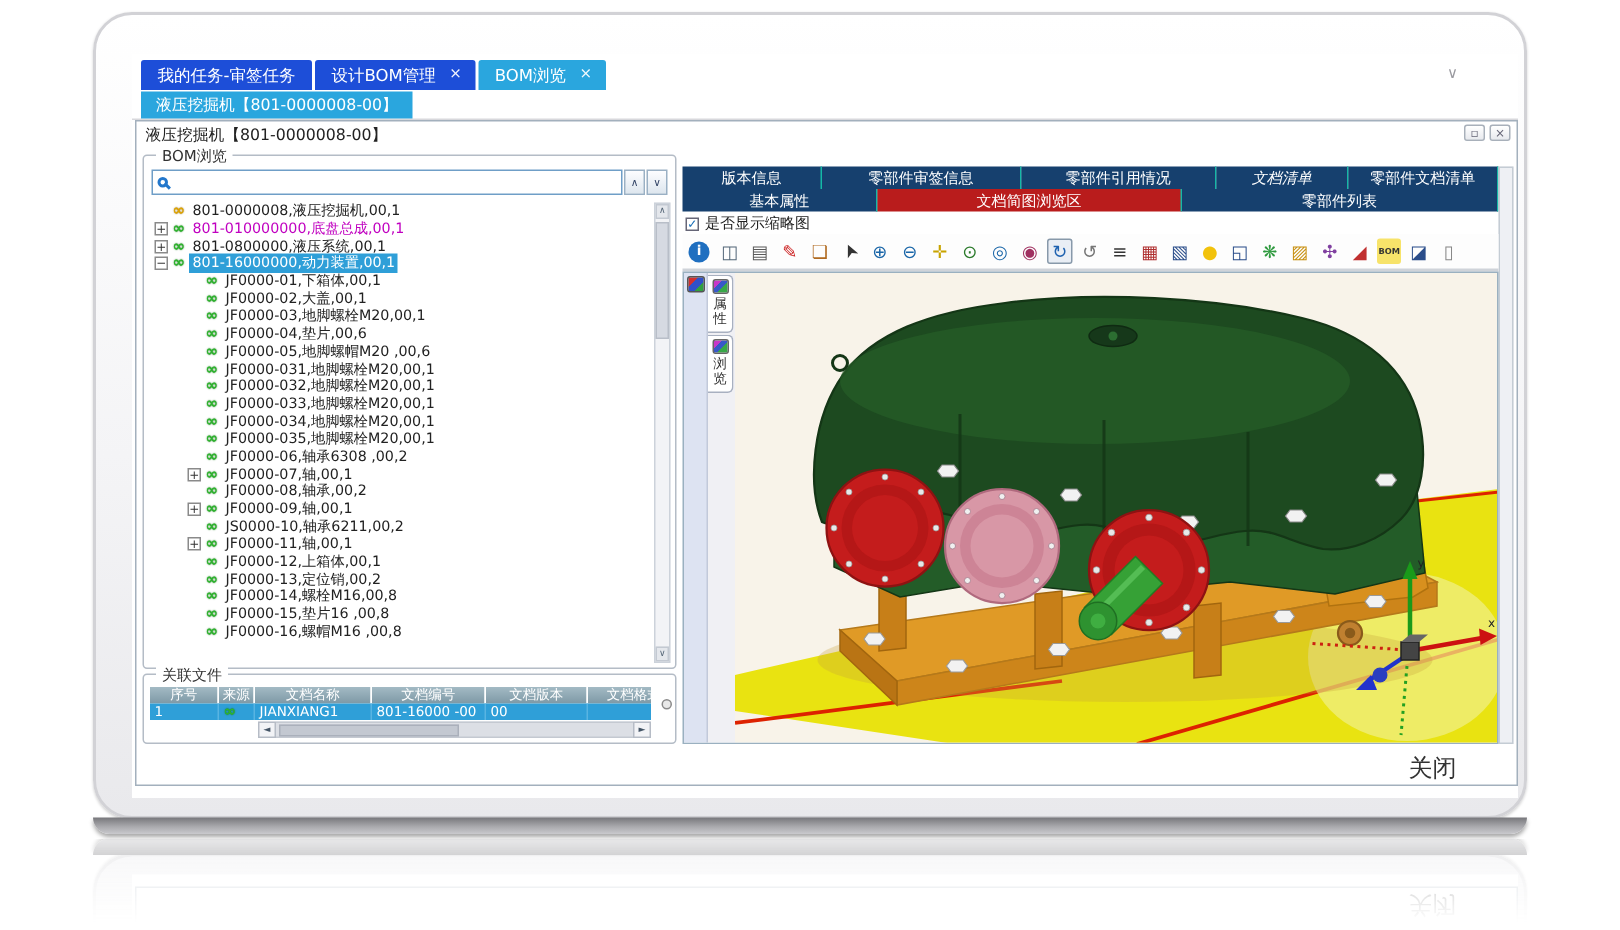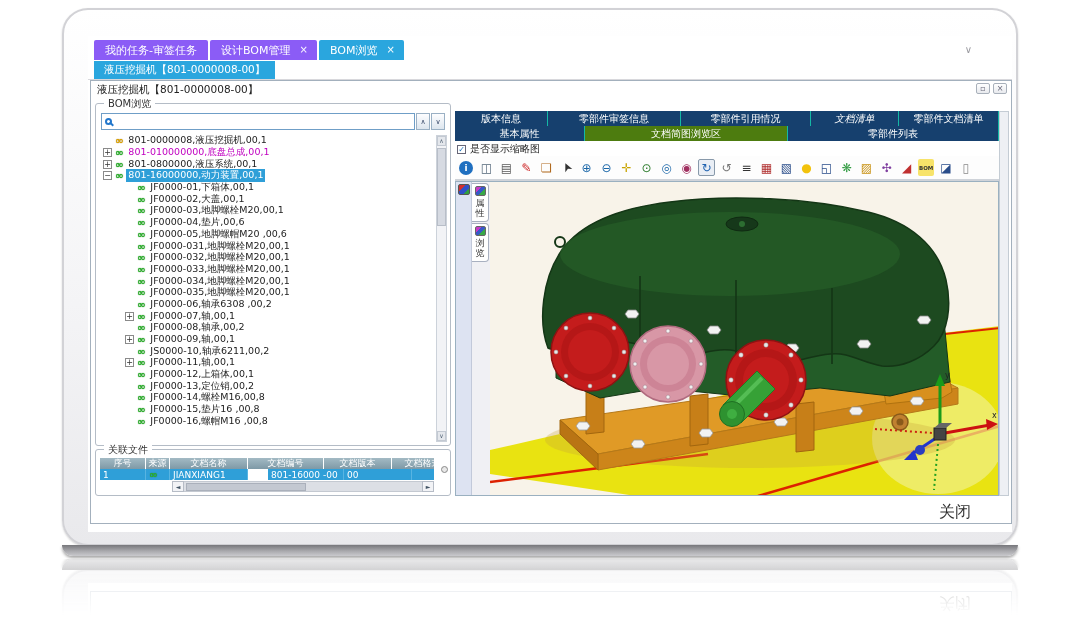--- a/index.html
+++ b/index.html
@@ -18,21 +18,21 @@
     opacity:.42;pointer-events:none;
     -webkit-mask-image:linear-gradient(to bottom,rgba(0,0,0,.95),rgba(0,0,0,0) 92%);
     mask-image:linear-gradient(to bottom,rgba(0,0,0,.95),rgba(0,0,0,0) 92%);}
   #reflection .refl-inner{position:absolute;left:0;top:0;width:1080px;height:556px;transform:scaleY(-1);}
 
   .screen{position:absolute;left:24px;top:26px;width:924px;height:496px;background:#ffffff;}
 
   
   .tabbar{position:absolute;left:6px;top:4px;height:20px;display:flex;align-items:flex-end;}
   .ttab{display:inline-flex;align-items:center;height:20px;padding:0 9px;margin-right:2px;
-    background:#8b5cf6;color:#fff;font-size:11px;white-space:nowrap;border-radius:2px 2px 0 0;}
+    background:#1d4ed8;color:#fff;font-size:11px;white-space:nowrap;border-radius:2px 2px 0 0;}
   .ttab.active{background:#2aa6de;}
   .tclose{margin-left:7px;font-size:10px;line-height:10px;opacity:.95;}
   .chevron{position:absolute;right:40px;top:8px;font-size:10px;color:#9a9aa0;}
   .subtabbar{position:absolute;left:0;top:24px;width:100%;height:20px;border-bottom:1px solid #d8d8dc;}
   .subtab{position:absolute;left:6px;top:1px;height:18px;display:inline-flex;align-items:center;
     padding:0 10px;background:#2aa6de;color:#fff;font-size:10.5px;white-space:nowrap;}
 
   
   .panel{position:absolute;left:2px;top:44px;width:922px;height:444px;border:1px solid #a3b0bd;background:#fff;}
   .panel-title{position:absolute;left:6px;top:2px;font-size:10.5px;color:#222;}
@@ -86,21 +86,21 @@
   .dot-handle{position:absolute;right:2px;top:16px;width:7px;height:7px;border-radius:50%;
     border:1px solid #8a8a8a;background:#e8e8e8;}
 
   
   .right-col{position:absolute;left:364px;top:30px;width:554px;height:385px;}
   .vstrip{position:absolute;right:0;top:0;width:10px;height:385px;background:#eef0f4;border:1px solid #c4ccd4;}
   .rtabs{position:absolute;left:0;top:0;height:15px;display:flex;width:544px;}
   .rtabs.r2{top:15px;}
   .rtab{background:#16406e;color:#fff;font-size:10px;display:flex;align-items:center;justify-content:center;
     border-right:1px solid #14b8a6;white-space:nowrap;overflow:hidden;flex:0 0 auto;}
-  .rtab.active{background:#4d7c0f;}
+  .rtab.active{background:#b91c1c;}
   .checkrow{position:absolute;left:2px;top:32px;height:12px;display:flex;align-items:center;gap:4px;}
   .cbox{width:9px;height:9px;border:1px solid #667;background:#fff;font-size:8px;line-height:8px;
     text-align:center;color:#1b6fb8;font-weight:bold;}
   .clabel{font-size:10px;color:#222;}
   .toolbar{position:absolute;left:0;top:45px;width:544px;height:25px;border-bottom:2px solid #cfd3d9;
     display:flex;align-items:center;gap:3px;padding:0 2px;overflow:hidden;background:#fdfdfd;}
   .ti{width:17px;height:17px;display:flex;align-items:center;justify-content:center;font-size:12px;flex:0 0 auto;}
   .ti.active{border:1px solid #8899aa;background:#e9eef5;border-radius:2px;}
   .ti.round{border-radius:50%;width:14px;height:14px;font-size:9px;font-weight:bold;margin:0 2px;}
   .ti.small{font-size:5.5px;font-weight:bold;padding:1px;width:auto;border-radius:2px;}
@@ -332,21 +332,21 @@
                 <div class="fh" style="width: 76px;">文档编号</div>
                 <div class="fh" style="width: 68px;">文档版本</div>
                 <div class="fh" style="width: 62px;">文档格式</div>
               </div>
             <div class="frow">
                 <div class="fd" style="width: 46px;">1</div>
                 <div class="fd" style="width: 24px;">
                   <span class="linkico g">∞</span>
                 </div>
                 <div class="fd" style="width: 78px;">JIANXIANG1</div>
-                <div class="fd" style="width: 76px; margin-left: 20px;">801-16000 -00</div>
+                <div class="fd" style="width: 76px;">801-16000 -00</div>
                 <div class="fd" style="width: 68px;">00</div>
                 <div class="fd" style="width: 62px;"></div>
               </div>
           </div>
           <div class="hscroll">
             <div class="hbtn">◄</div>
             <div class="htrack">
               <div class="hthumb"></div>
             </div>
             <div class="hbtn">►</div>

